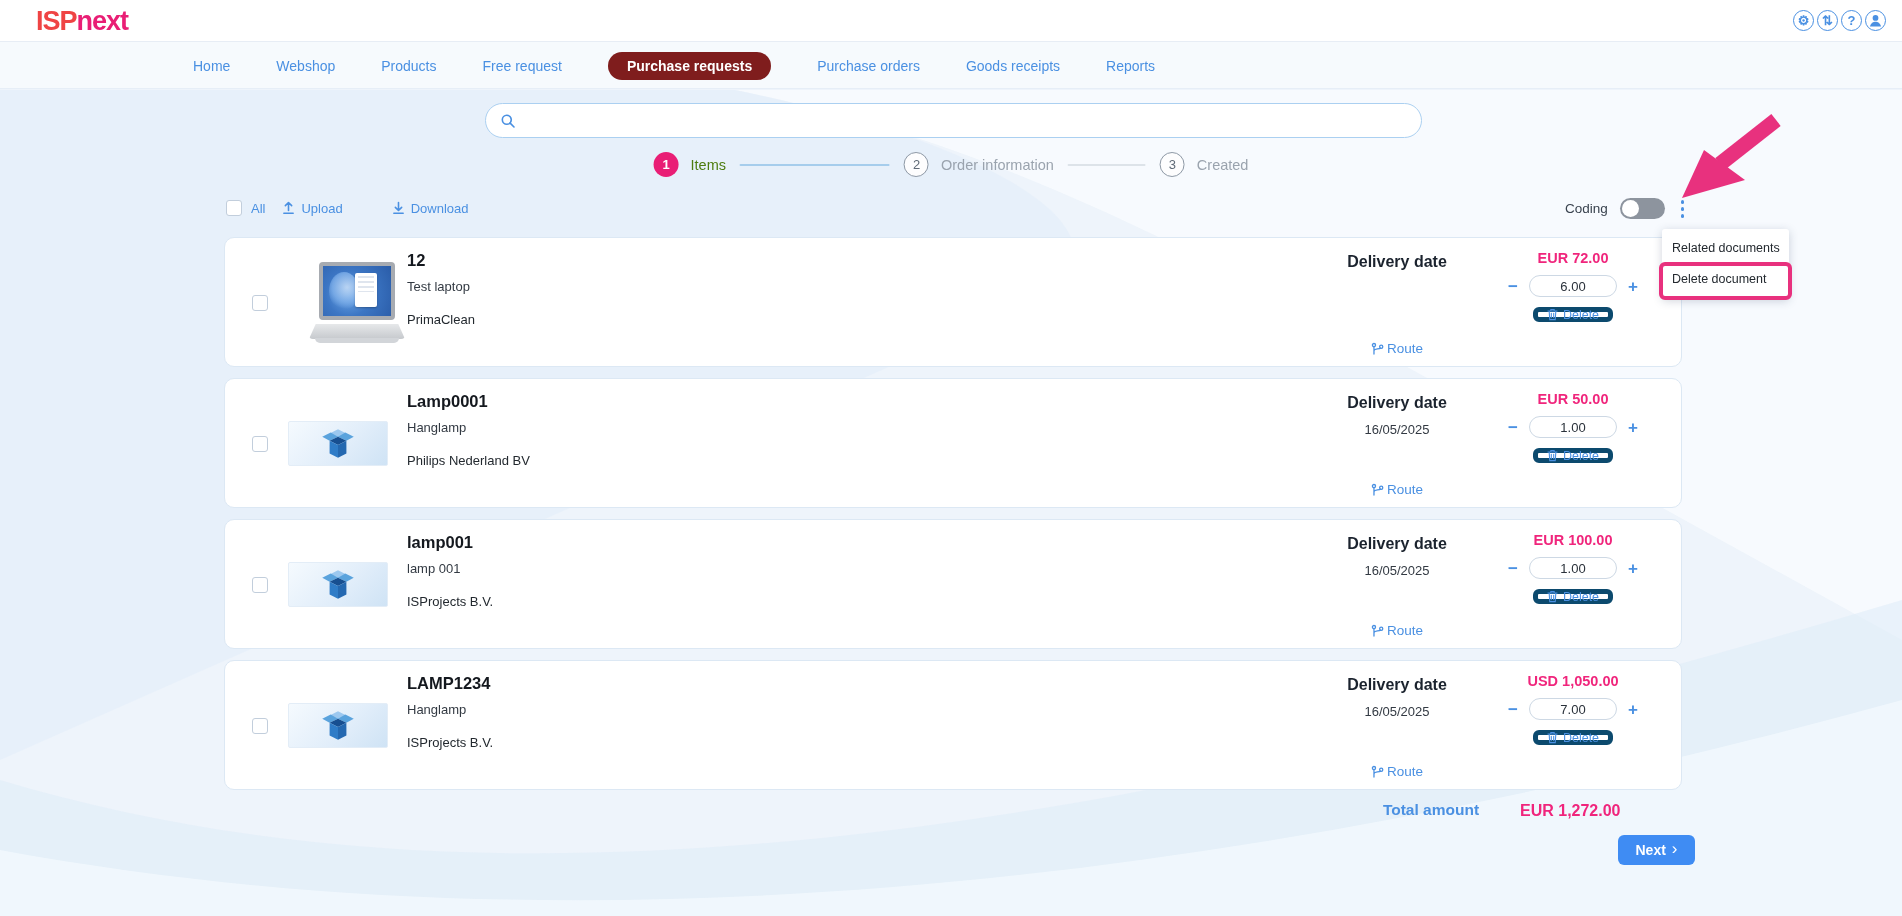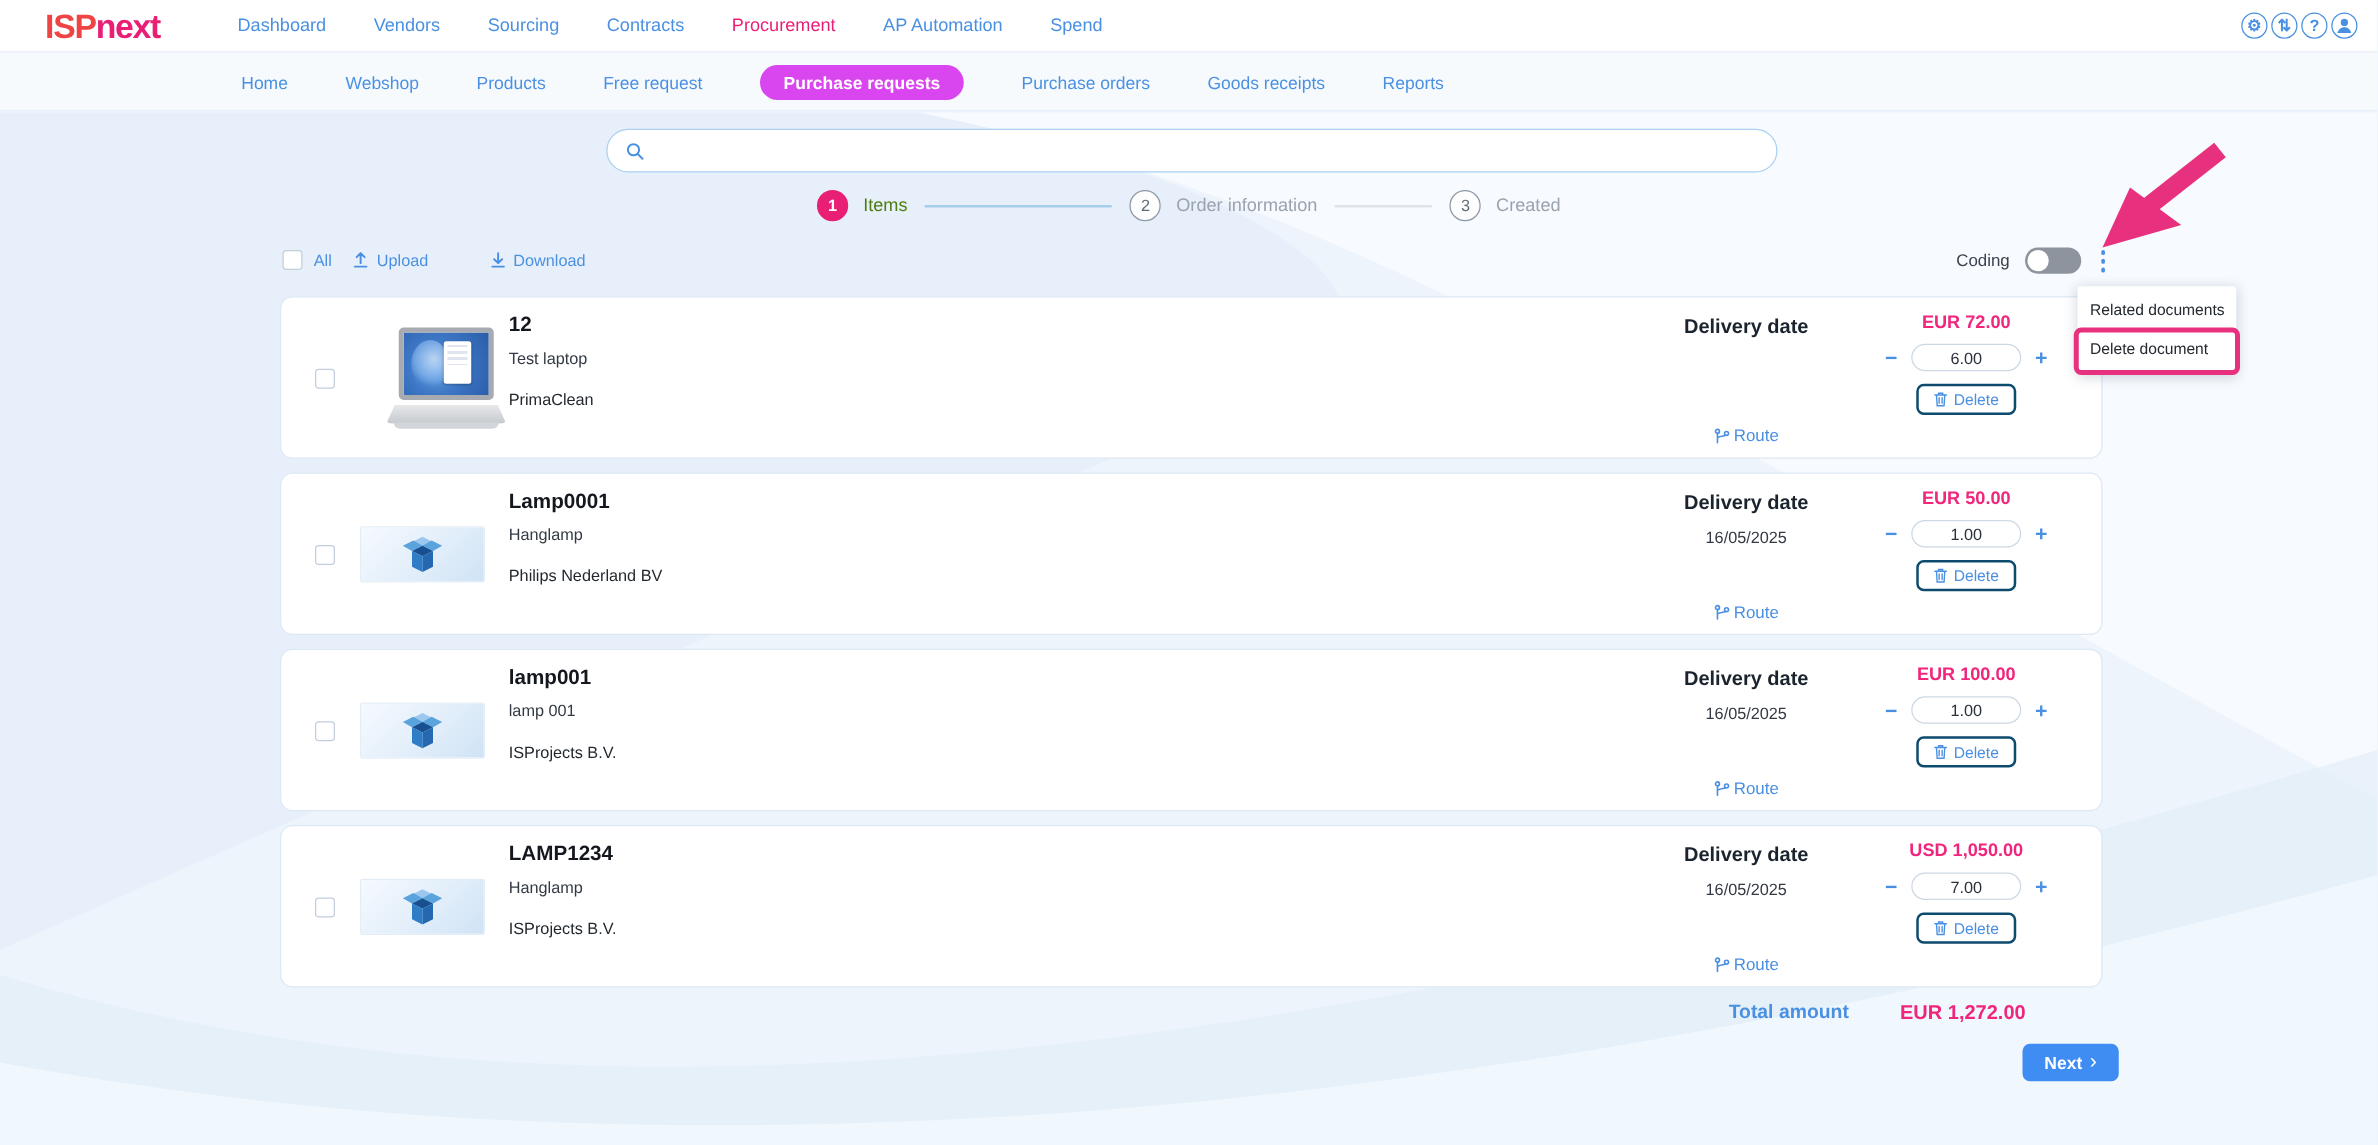--- a/index.html
+++ b/index.html
@@ -27,21 +27,21 @@
   .utility { position:absolute; right:16px; top:10px; display:flex; gap:3px; }
   .ubtn { width:21px; height:21px; border:1.7px solid #4a90e2; border-radius:50%;
     color:#4a90e2; font-size:13px; font-weight:bold; display:flex; align-items:center; justify-content:center; cursor:pointer; background:#fff; }
   .ubtn.filled svg { display:block; }
 
   
   .subnav-band { position:absolute; top:42px; left:0; width:1902px; height:47px;
     background:#f6fafd; border-bottom:1px solid #e6eef7; z-index:4; }
   .subnav { position:absolute; top:42px; left:193px; height:47px; display:flex; align-items:center; gap:46px; z-index:6; }
   .subnav .snav-item { font-size:14px; color:#4a90e2; cursor:pointer; white-space:nowrap; }
-  .subnav .snav-item.active { background:#d946ef; color:#ffffff; padding:6px 19px; border-radius:15px; font-weight:bold; }
+  .subnav .snav-item.active { background:#7f1d1d; color:#ffffff; padding:6px 19px; border-radius:15px; font-weight:bold; }
 
   
   .searchbar { position:absolute; top:103px; left:485px; width:937px; height:35px;
     background:#fff; border:1.5px solid #abd0f1; border-radius:18px; z-index:6;
     display:flex; align-items:center; padding:0 14px; gap:8px; }
   .searchbar input { border:none; outline:none; flex:1; font-size:14px; color:#39414d;
     font-family:"Liberation Sans",sans-serif; background:transparent; }
   .searchbar input::placeholder { color:#8aa6c4; }
 
   
@@ -110,21 +110,21 @@
   .dd-date { position:absolute; top:43px; width:200px; font-size:13px; color:#333a43; }
   .route { position:absolute; left:1132px; bottom:10px; width:80px; display:flex; align-items:center;
     gap:3px; color:#4a90e2; font-size:13.5px; cursor:pointer; justify-content:center; }
 
   .price-col { position:absolute; left:1258px; top:0; width:180px; text-align:center; }
   .p-price { position:absolute; top:12px; width:180px; font-size:14.5px; font-weight:bold; color:#f0257c; }
   .qty-row { position:absolute; top:37px; width:180px; display:flex; align-items:center; justify-content:center; gap:11px; }
   .qty-btn { color:#4a90e2; font-size:17px; font-weight:bold; cursor:pointer; line-height:1; }
   .qty-input { width:88px; height:22px; border:1px solid #cdd8e4; border-radius:11px; text-align:center;
     font-size:13px; color:#2a313a; outline:none; font-family:"Liberation Sans",sans-serif; background:#fff; }
-  .delete-btn { position:absolute; top:69px; left:50px; width:80px; height:25px; border:2px solid #0c4a6e;
+  .delete-btn { position:absolute; top:69px; left:50px; width:80px; height:15px; border:5px solid #0c4a6e;
     border-radius:6px; background:#fff; color:#4a90e2; font-size:12.5px; display:flex;
     align-items:center; justify-content:center; gap:5px; cursor:pointer; }
 
   
   .ctx-menu { position:absolute; left:1662px; top:229px; width:127px; background:#fff; z-index:20;
     border-radius:3px; box-shadow:0 2px 10px rgba(40,60,90,.22); padding:4px 0; }
   .ctx-item { font-size:12.5px; color:#23292f; padding:8px 10px 9px; cursor:pointer; white-space:nowrap; }
   .hl-box { position:absolute; left:-3px; top:33px; width:133px; height:38px;
     border:4px solid #e8317e; border-radius:6px; pointer-events:none; }
   .annot-arrow { position:absolute; left:1648px; top:112px; z-index:21; pointer-events:none; }
@@ -143,29 +143,20 @@
 
 <svg class="bg-waves" width="1902" height="916" viewBox="0 0 1902 916">
   <path d="M0,90 L735,90 C980,140 1150,230 1340,330 L1902,640 L1902,90 Z" fill="#f7fbfe" opacity="0.9"></path>
   <path d="M0,90 L735,90 C980,140 1150,230 1040,300 L0,760 Z" fill="#e2edf9" opacity="0.55"></path>
   <path d="M0,916 L0,780 C500,930 1100,840 1902,600 L1902,916 Z" fill="#e0ecf8" opacity="0.6"></path>
   <path d="M0,916 L0,850 C600,960 1250,880 1902,700 L1902,916 Z" fill="#f3f9fe" opacity="0.8"></path>
 </svg>
 
 <div class="topbar">
   <div class="logo"><span class="isp">ISP</span><span class="next">next</span></div>
-  <div class="primary-nav">
-    <span class="nav-item">Dashboard</span>
-    <span class="nav-item">Vendors</span>
-    <span class="nav-item">Sourcing</span>
-    <span class="nav-item">Contracts</span>
-    <span class="nav-item active">Procurement</span>
-    <span class="nav-item">AP Automation</span>
-    <span class="nav-item">Spend</span>
-  </div>
   <div class="utility">
     <span class="ubtn">⚙</span>
     <span class="ubtn">⇅</span>
     <span class="ubtn">?</span>
     <span class="ubtn filled">
         <svg width="17" height="17" viewBox="0 0 20 20">
           <circle cx="10" cy="7" r="3.4" fill="#4a90e2"></circle>
           <path d="M3.5 17c1-4 4-5.4 6.5-5.4s5.5 1.4 6.5 5.4z" fill="#4a90e2"></path>
         </svg>
       </span>

